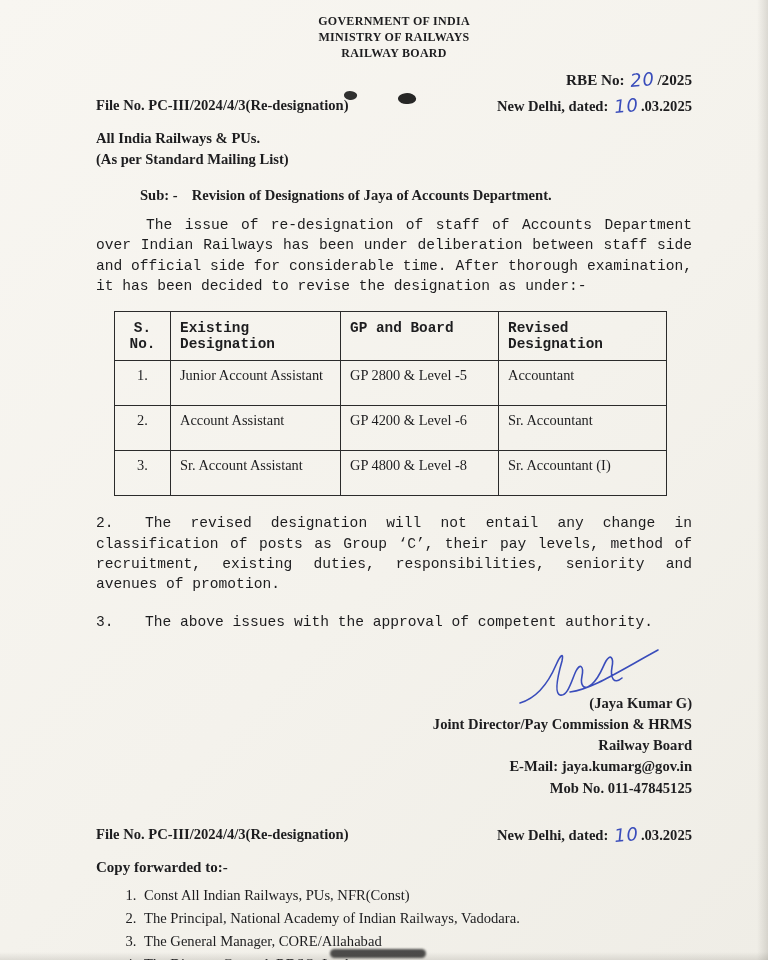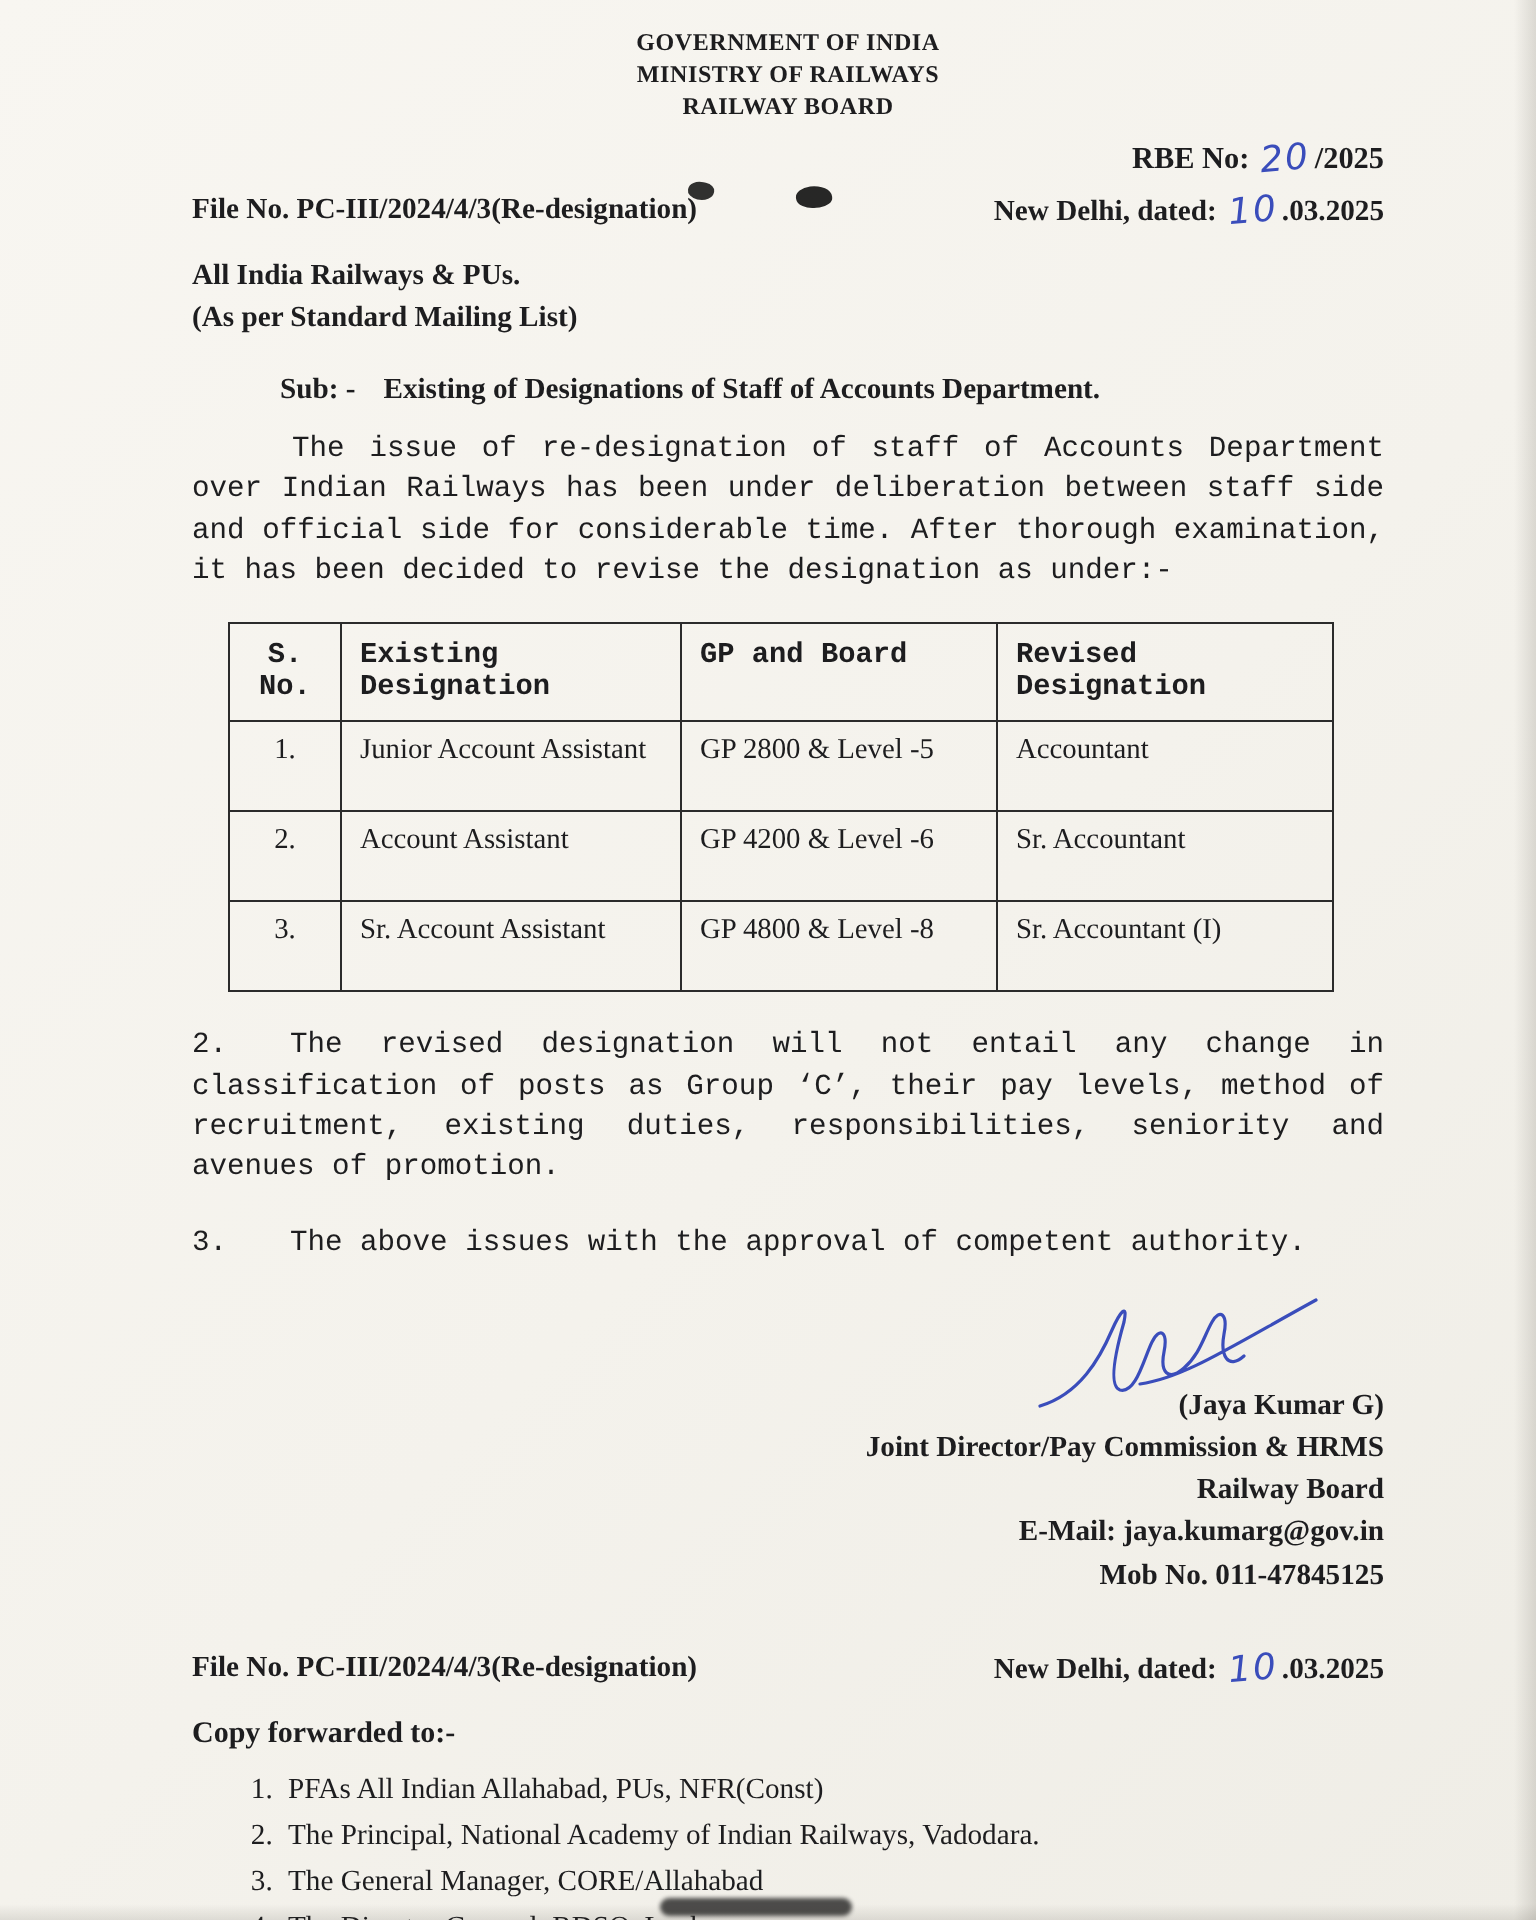--- a/index.html
+++ b/index.html
@@ -86,21 +86,21 @@
         <span class="hand">10</span><span>.03.2025</span>
       </span>
     </div>
 
     <div class="addressee">
       <div>All India Railways &amp; PUs.</div>
       <div>(As per Standard Mailing List)</div>
     </div>
 
     <div class="subject">
-      <span class="sub-label">Sub: -</span><span>Existing of Designations of Staff of Accounts Department.</span>
+      <span class="sub-label">Sub: -</span><span>Revision of Designations of Jaya of Accounts Department.</span>
     </div>
 
     <p class="para para-first">The issue of re-designation of staff of Accounts Department over Indian Railways has been under deliberation between staff side and official side for considerable time. After thorough examination, it has been decided to revise the designation as under:-</p>
 
     <table class="desig">
       <colgroup>
         <col style="width:56px">
           <col style="width:170px">
           <col style="width:158px">
           <col style="width:168px">
@@ -154,21 +154,21 @@
       <span>File No. PC-III/2024/4/3(Re-designation)</span>
       <span>
         <span>New Delhi, dated:</span>
         <span class="hand">10</span><span>.03.2025</span>
       </span>
     </div>
 
     <div class="copy-heading">Copy forwarded to:-</div>
 
     <ol class="copy-list">
-      <li>PFAs All Indian Allahabad, PUs, NFR(Const)</li>
+      <li>Const All Indian Railways, PUs, NFR(Const)</li>
       <li>The Principal, National Academy of Indian Railways, Vadodara.</li>
       <li>The General Manager, CORE/Allahabad</li>
       <li>The Director General, RDSO, Lucknow,</li>
 
     </ol>
 
   </div>
 
   <div class="blot blot-1"></div>
   <div class="blot blot-2"></div>

